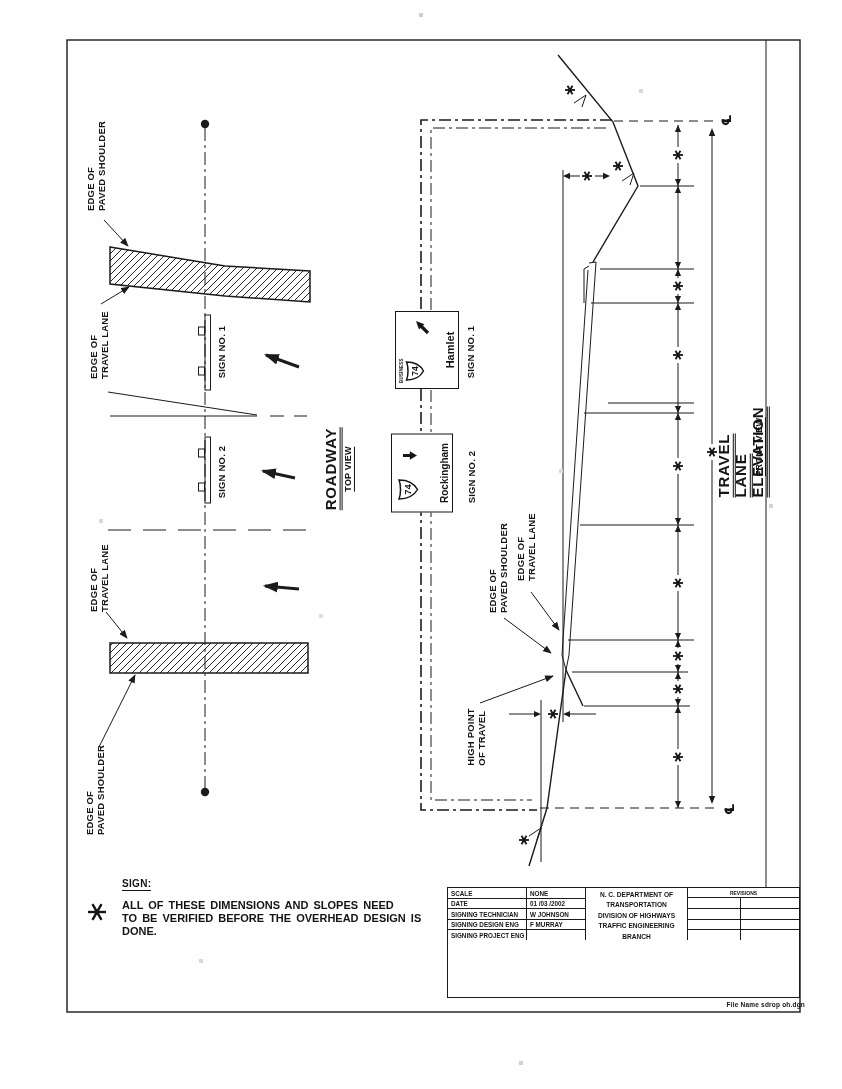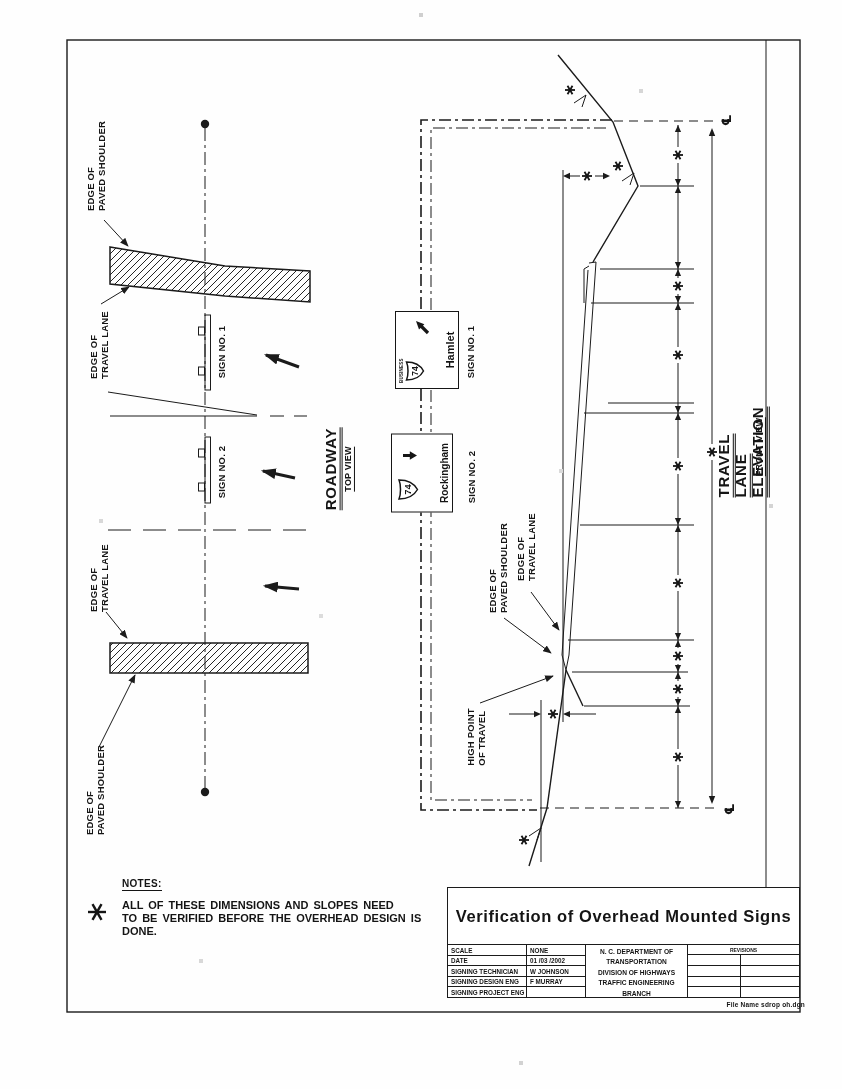--- a/index.html
+++ b/index.html
@@ -292,34 +292,33 @@
     <svg class="arr" style="right:13px;top:9px;" width="16" height="18" viewBox="0 0 16 18">
       <path d="M8,2 L8,9" stroke="#161616" stroke-width="3.2" fill="none"></path>
       <polygon points="8,16 3.8,8.8 12.2,8.8" fill="#161616"></polygon>
     </svg>
     <div class="dest" style="font-size:10px;">Rockingham</div>
   </div>
 
   <div class="lbl rot" style="left:471px;top:352px;">SIGN NO. 1</div>
   <div class="lbl rot" style="left:472px;top:477px;">SIGN NO. 2</div>
 
-  <div class="notes-h" style="left:122px;top:878px;"><span class="u-single">NOTES:</span></div>
+  <div class="notes-h" style="left:122px;top:878px;"><span class="u-single">SIGN:</span></div>
   <svg style="position:absolute;left:86px;top:901px;" width="22" height="22" viewBox="0 0 22 22">
     <g stroke="#151515" stroke-width="2.4">
       <line x1="2" y1="11" x2="20" y2="11"></line>
       <line x1="6.5" y1="3.2" x2="15.5" y2="18.8"></line>
       <line x1="15.5" y1="3.2" x2="6.5" y2="18.8"></line>
     </g>
   </svg>
   <div class="notes-b" style="left:122px;top:899px;">ALL OF THESE DIMENSIONS AND SLOPES NEED
 TO BE VERIFIED BEFORE THE OVERHEAD DESIGN IS
 DONE.</div>
 
   <div class="tblock" style="left:447px;top:887px;width:353px;height:111px;">
-    <div class="tb-title">Verification of Overhead Mounted Signs</div>
     <div class="tb-grid">
       <div class="tb-left">
         <div class="tb-row">
           <div class="tb-lbl">SCALE</div>
           <div class="tb-val">NONE</div>
         </div>
         <div class="tb-row">
           <div class="tb-lbl">DATE</div>
           <div class="tb-val">01 /03 /2002</div>
         </div>

